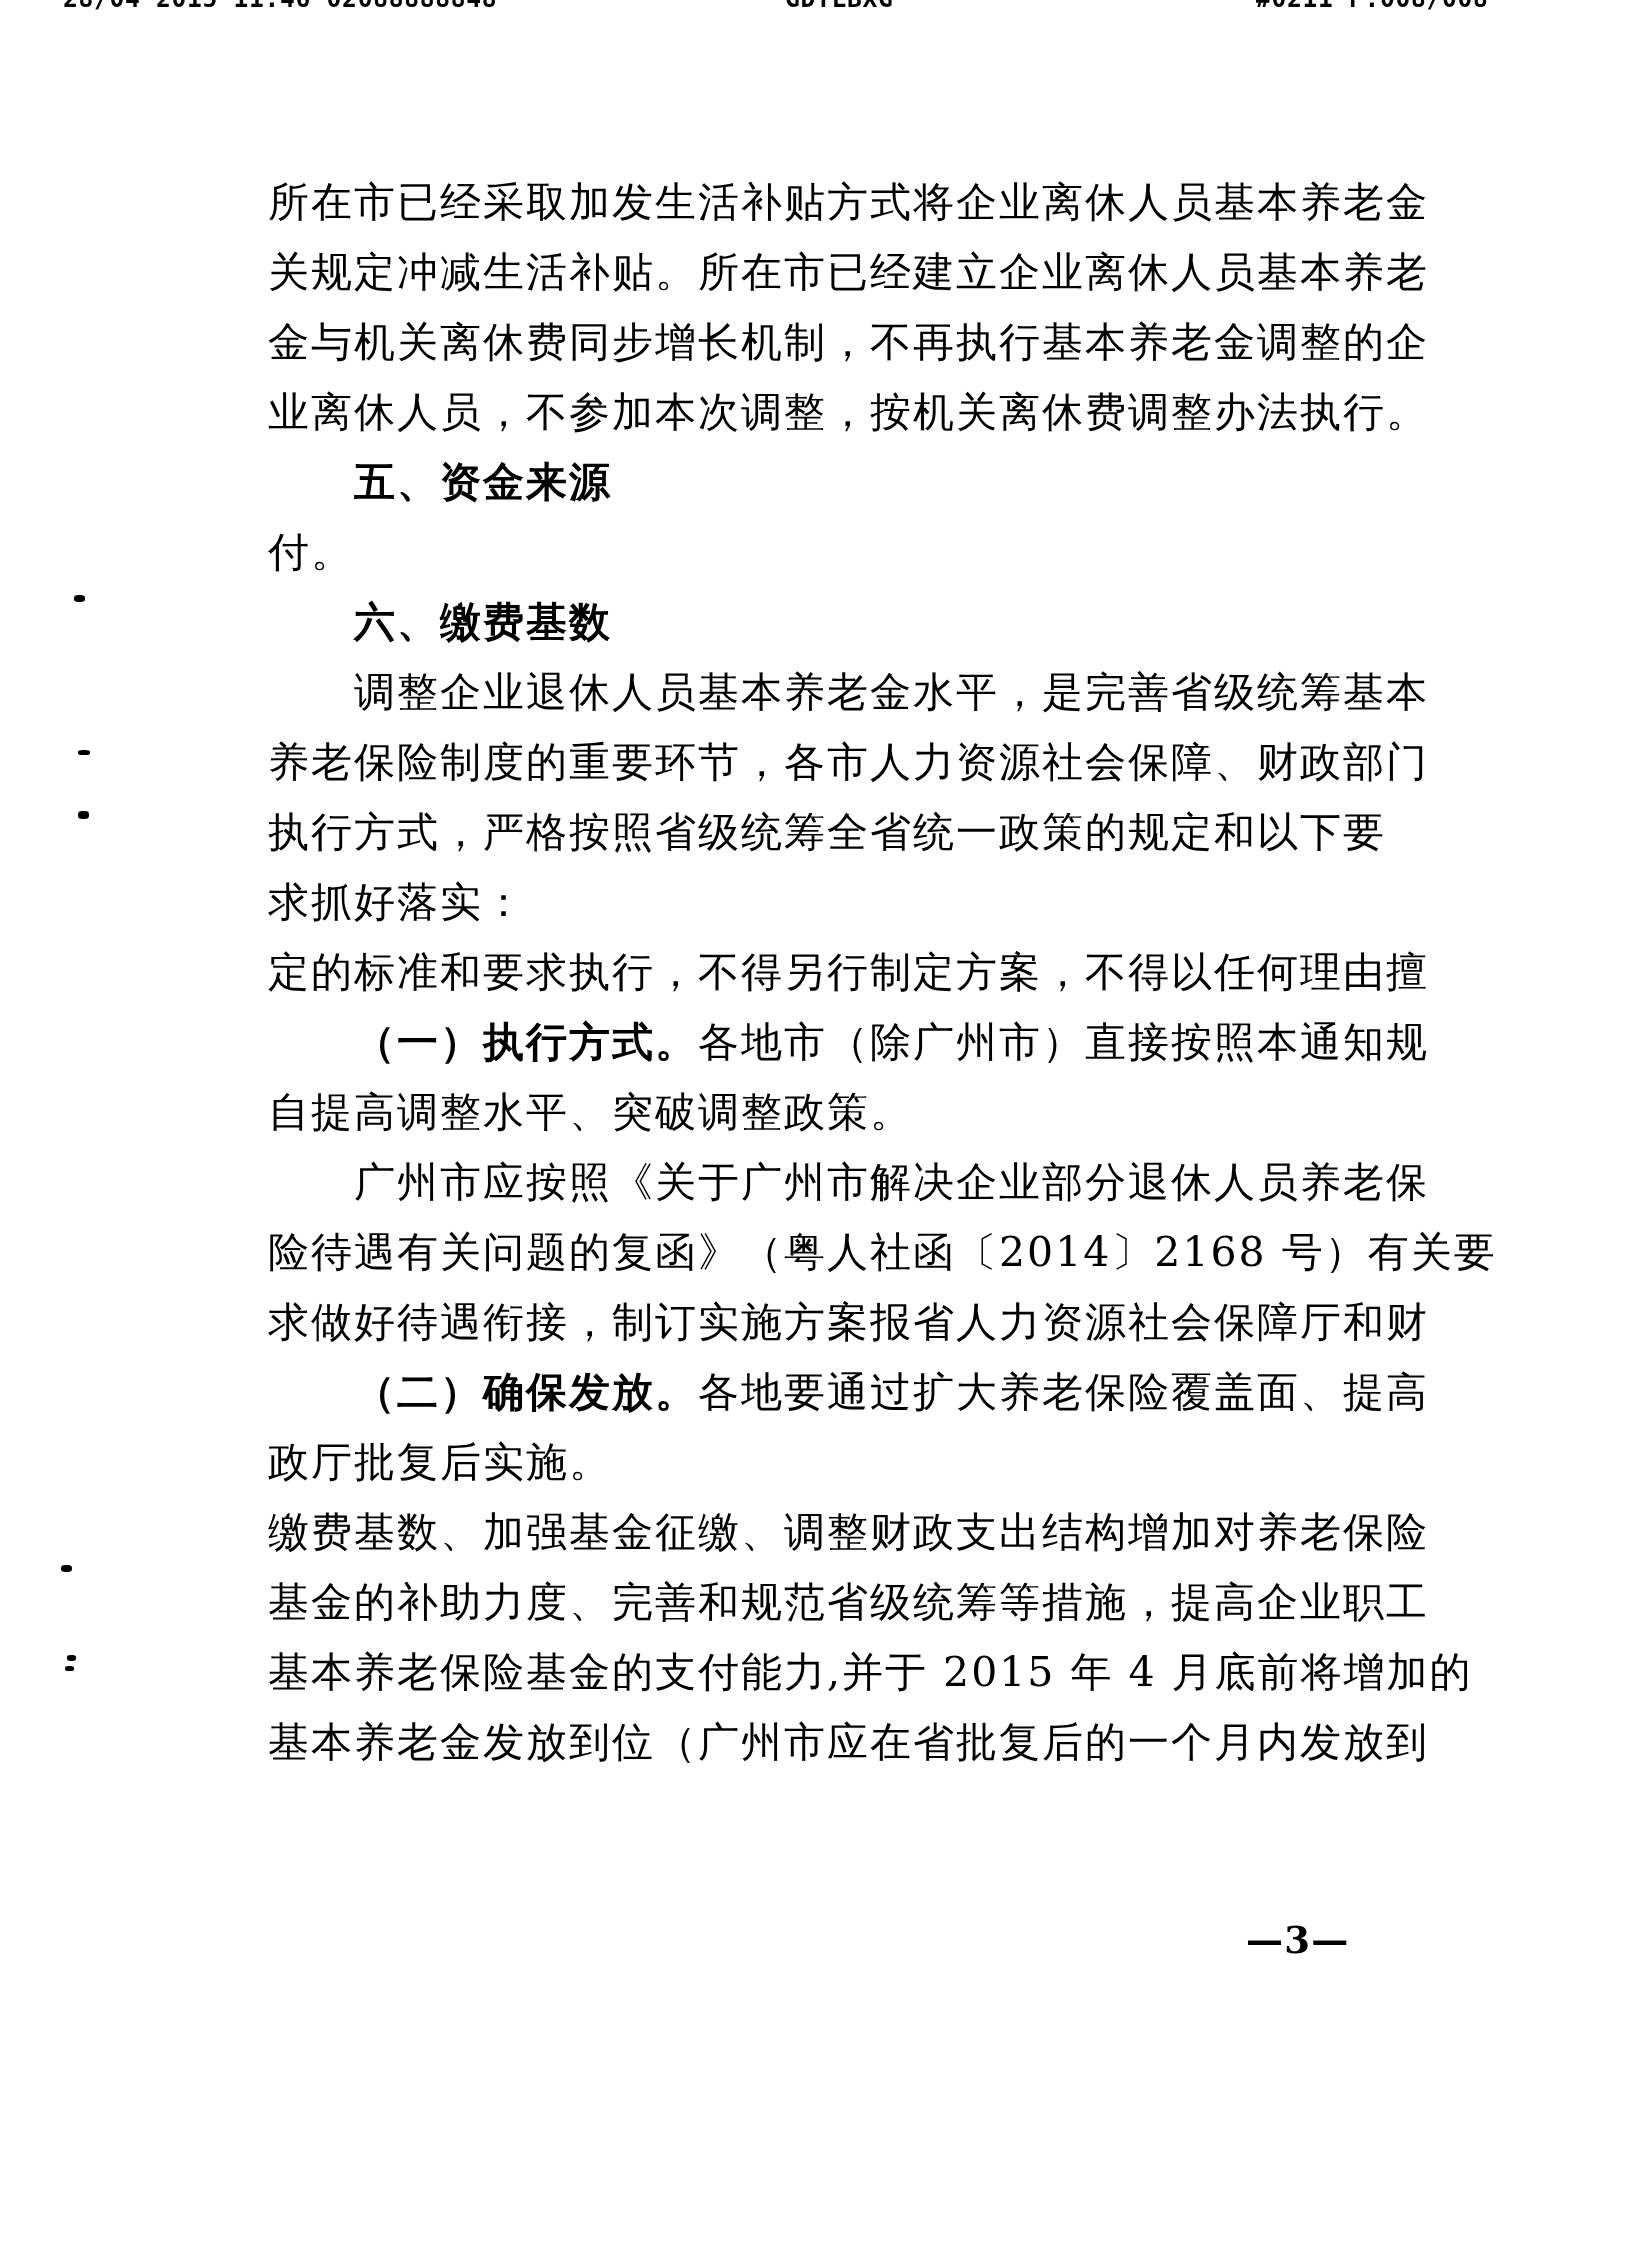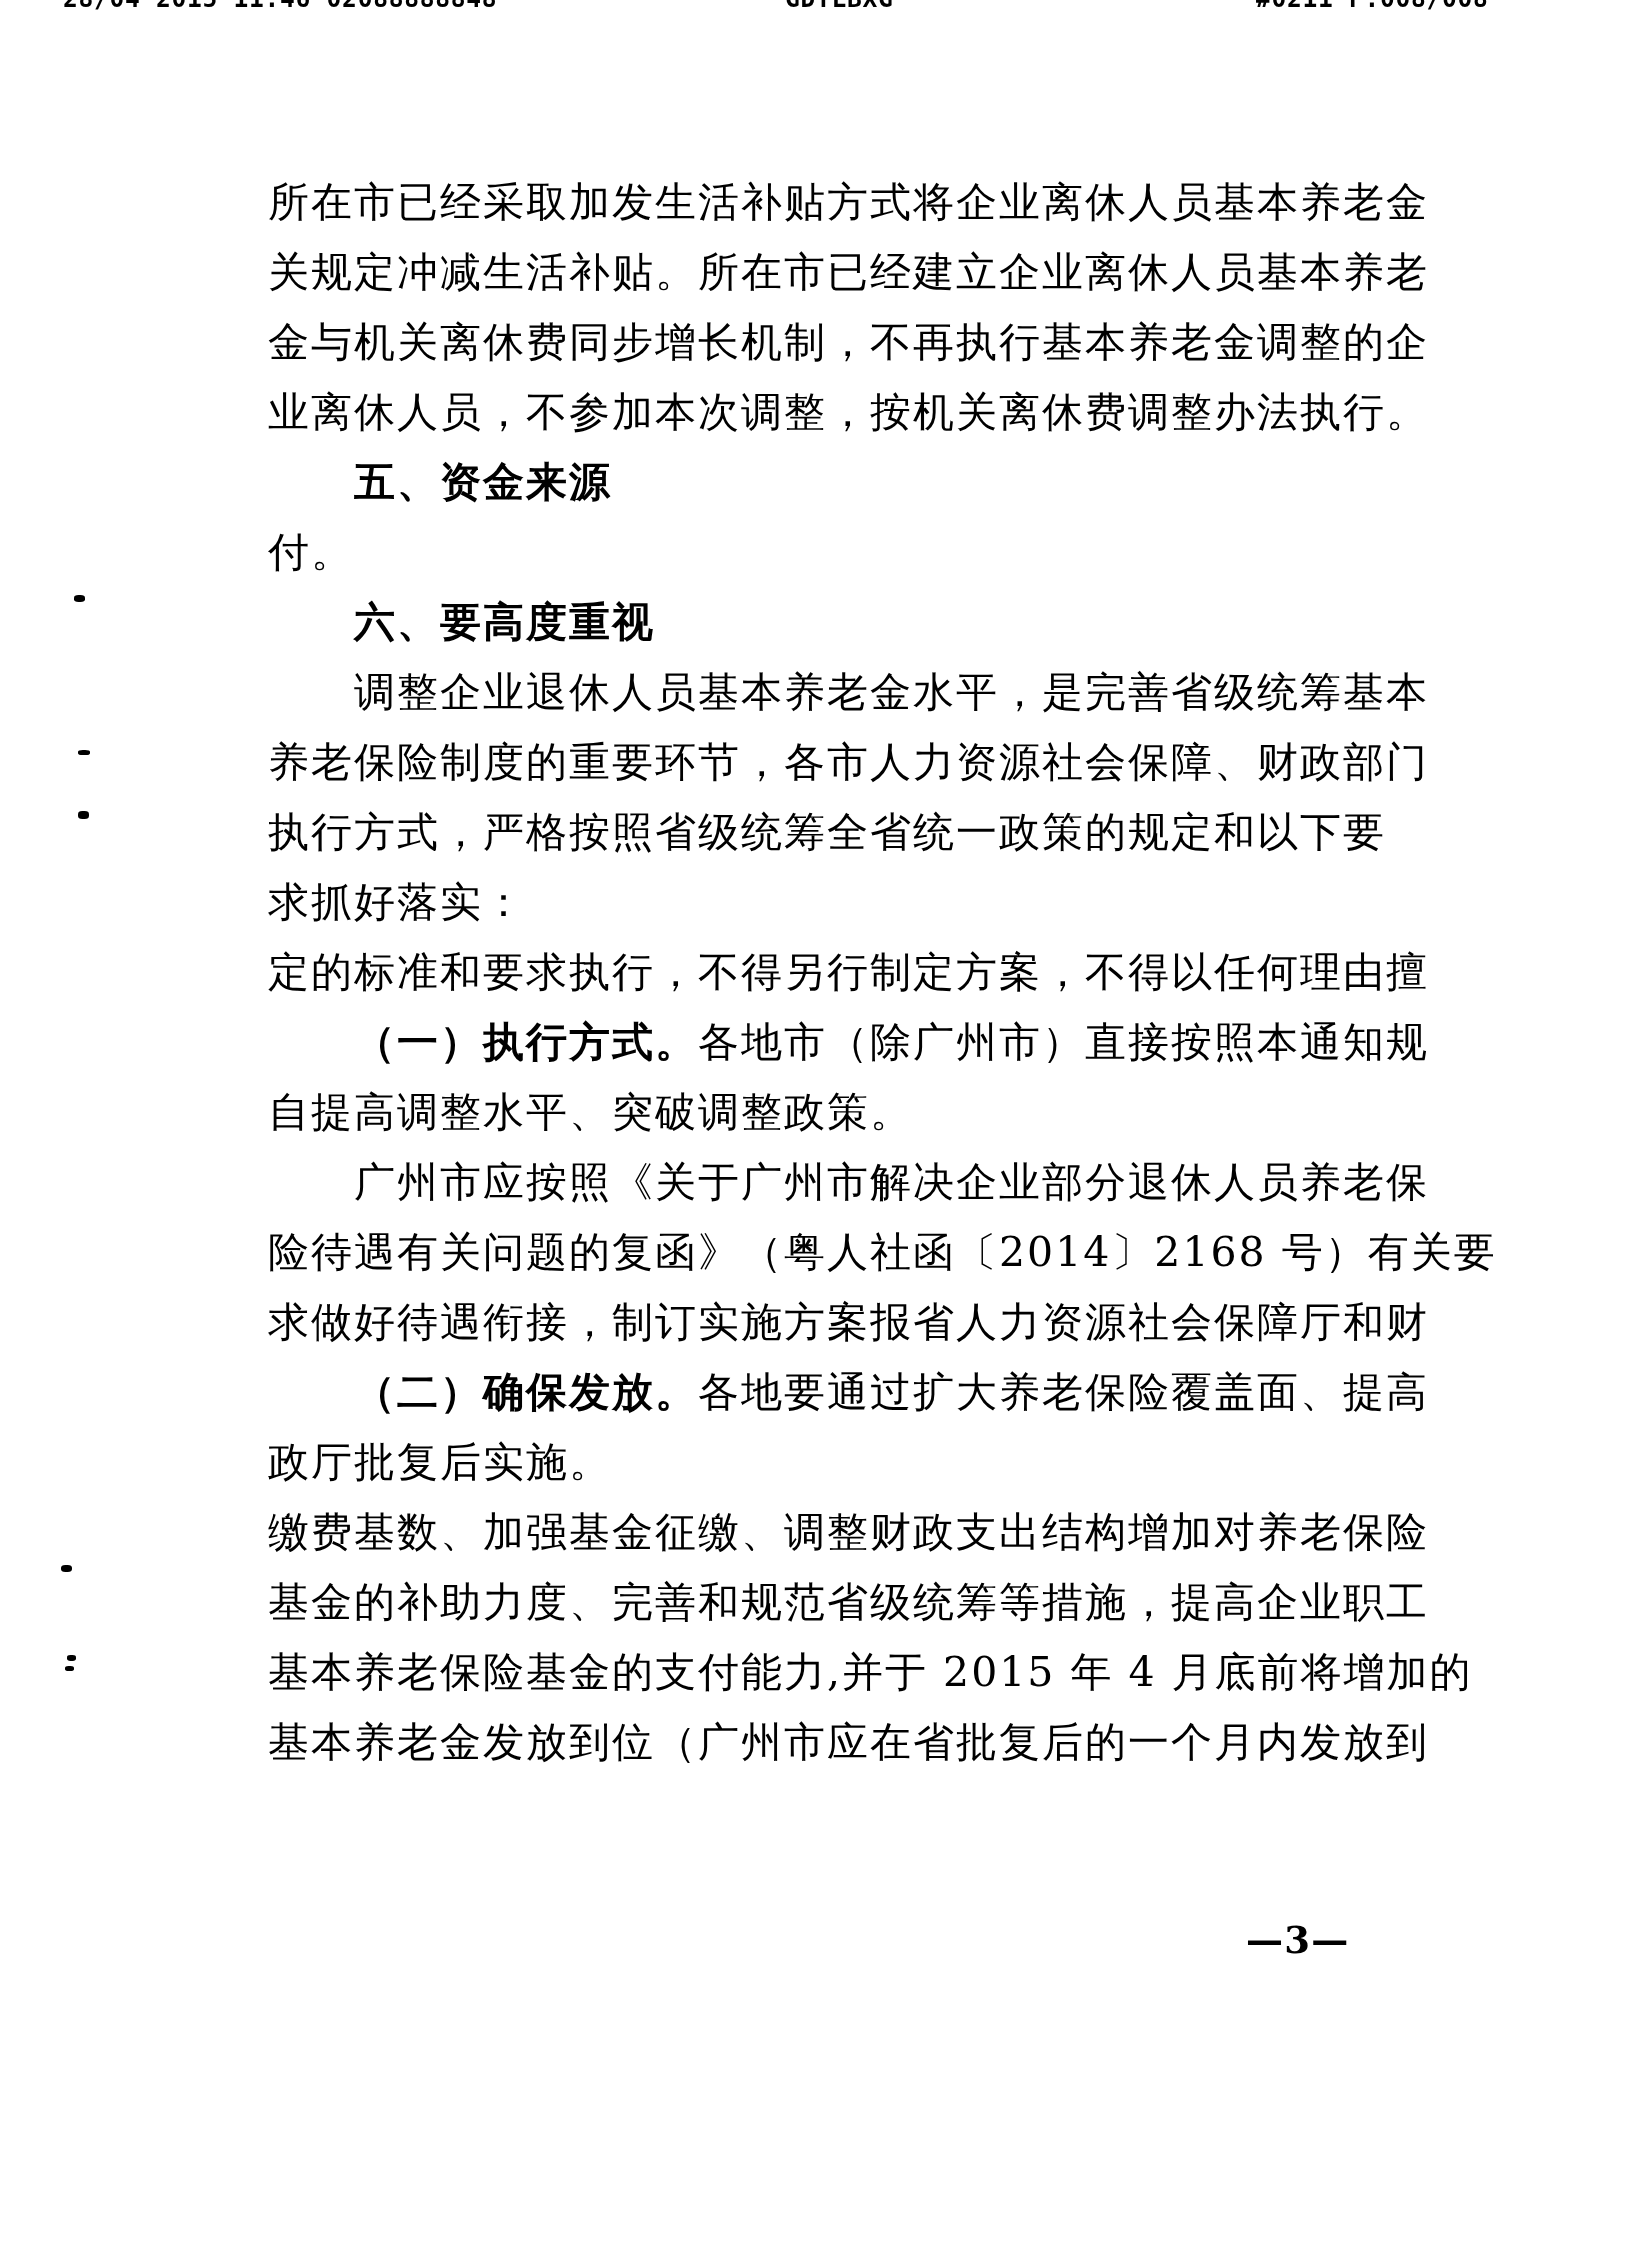--- a/index.html
+++ b/index.html
@@ -63,21 +63,21 @@
     <span class="fax-right">#0211 P.008/008</span>
   </div>
 
   <div class="doc-body">
       <div class="line"><span>所在市已经采取加发生活补贴方式将企业离休人员基本养老金</span></div>
       <div class="line"><span>关规定冲减生活补贴。所在市已经建立企业离休人员基本养老</span></div>
       <div class="line"><span>金与机关离休费同步增长机制，不再执行基本养老金调整的企</span></div>
       <div class="line"><span>业离休人员，不参加本次调整，按机关离休费调整办法执行。</span></div>
       <div class="line indent heading"><span class="bold">五、资金来源</span></div>
       <div class="line"><span>付。</span></div>
-      <div class="line indent heading"><span class="bold">六、要高度重视</span></div>
+      <div class="line indent heading"><span class="bold">六、缴费基数</span></div>
       <div class="line indent"><span>调整企业退休人员基本养老金水平，是完善省级统筹基本</span></div>
       <div class="line"><span>养老保险制度的重要环节，各市人力资源社会保障、财政部门</span></div>
       <div class="line"><span>执行方式，严格按照省级统筹全省统一政策的规定和以下要</span></div>
       <div class="line"><span>求抓好落实：</span></div>
       <div class="line"><span>定的标准和要求执行，不得另行制定方案，不得以任何理由擅</span></div>
       <div class="line indent"><span class="bold">（一）执行方式。</span><span>各地市（除广州市）直接按照本通知规</span></div>
       <div class="line"><span>自提高调整水平、突破调整政策。</span></div>
       <div class="line indent"><span>广州市应按照《关于广州市解决企业部分退休人员养老保</span></div>
       <div class="line"><span>险待遇有关问题的复函》（粤人社函〔2014〕2168 号）有关要</span></div>
       <div class="line"><span>求做好待遇衔接，制订实施方案报省人力资源社会保障厅和财</span></div>

